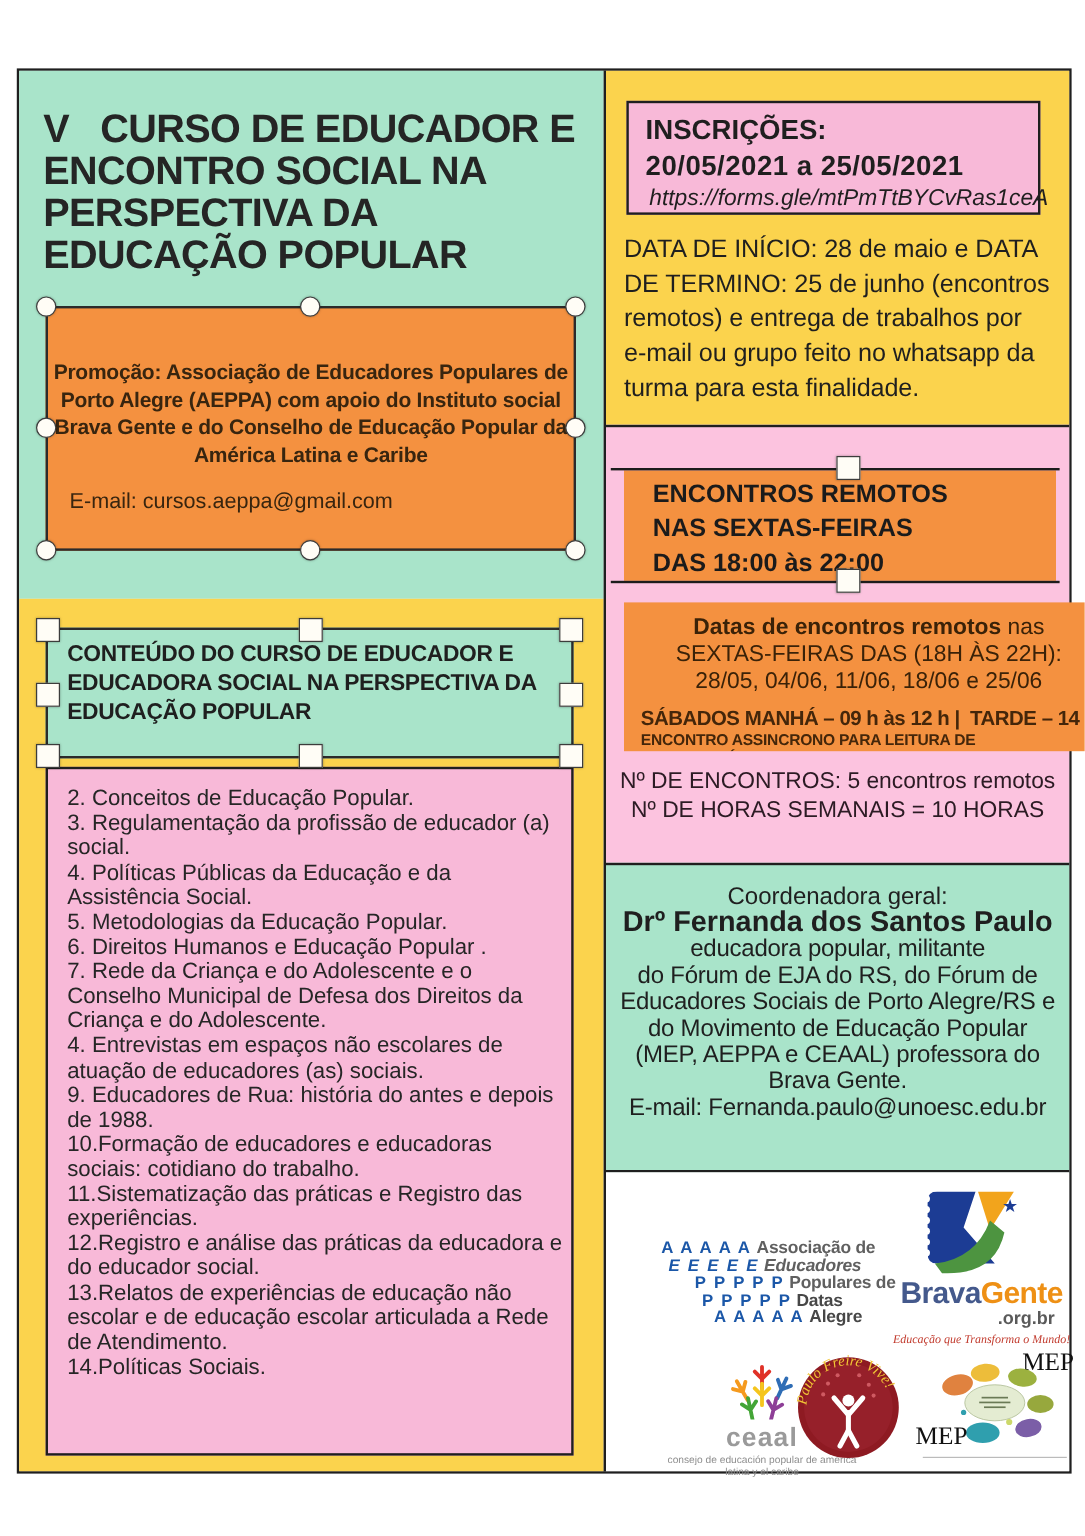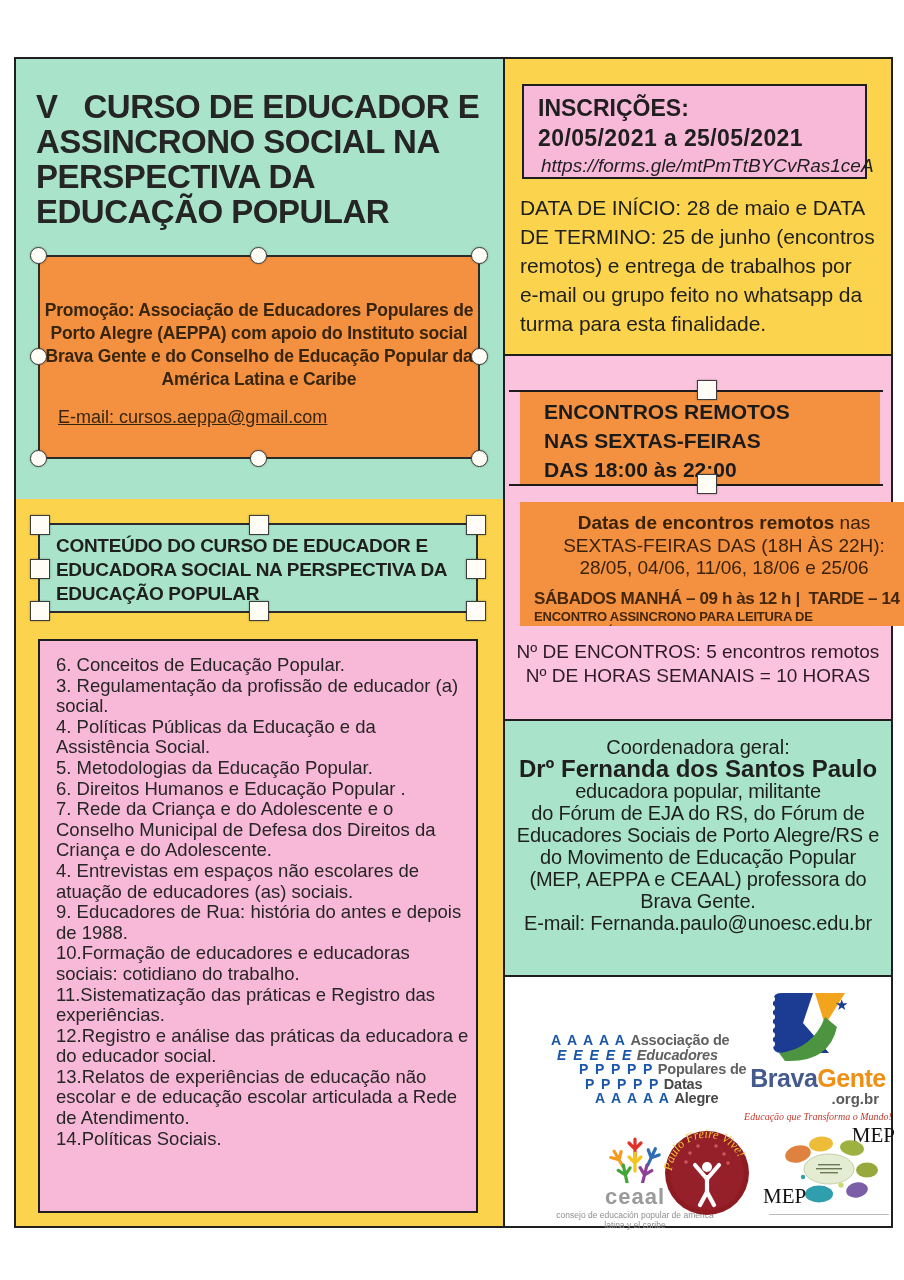--- a/index.html
+++ b/index.html
@@ -27,23 +27,23 @@
   .title { position: absolute; left: 20px; top: 30px; width: 450px;
            font-size: 33px; line-height: 35px; font-weight: 800; letter-spacing: -0.5px;
            color: #252525; }
   .title-line { white-space: nowrap; }
 
   .promo-box { position: absolute; left: 22px; top: 196px; width: 442px; height: 204px;
                background: #f49140; border: 2px solid #2b2b2b; }
   .promo-lines { margin: 42px 4px 0; text-align: center; }
   .promo-line { font-size: 17.5px; line-height: 23px; font-weight: 600;
                 letter-spacing: -0.2px; color: #38250f; white-space: nowrap; }
-  .promo-email { margin: 16px 0 0 18px; font-size: 18px; color: #38250f; text-align: left; text-decoration: underline; }
-
-  .conteudo-box { position: absolute; left: 22px; top: 24px; width: 440px; height: 90px;
+  .promo-email { margin: 16px 0 0 18px; font-size: 18px; color: #38250f; text-align: left; }
+
+  .conteudo-box { position: absolute; left: 22px; top: 24px; width: 440px; height: 109px;
                   background: #a9e4ca; border: 2px solid #2b2b2b; padding: 9px 0 0 16px; }
   .conteudo-line { font-size: 19px; line-height: 24px; font-weight: 800;
                    letter-spacing: -0.3px; color: #1f1f1f; white-space: nowrap; }
 
   .topics-box { position: absolute; left: 22px; top: 140px; width: 440px; height: 574px;
                 background: #f8b9d8; border: 2px solid #1f1f1f; padding: 14px 6px 6px 16px;
                 overflow: hidden; }
   .topic { font-size: 18.5px; line-height: 20.6px; color: #262626; }
 
   
@@ -141,21 +141,21 @@
 <body>
 
 <div class="page">
   <div class="board">
 
     <div class="col-left">
 
       <div class="panel mint-left">
         <div class="title">
             <div class="title-line">V&nbsp;&nbsp; CURSO DE EDUCADOR E</div>
-            <div class="title-line">ASSINCRONO SOCIAL NA</div>
+            <div class="title-line">ENCONTRO SOCIAL NA</div>
             <div class="title-line">PERSPECTIVA DA</div>
             <div class="title-line">EDUCAÇÃO POPULAR</div>
           </div>
 
         <div class="promo-box">
           <div class="handle h-round pos-tl"></div>
           <div class="handle h-round pos-tc"></div>
           <div class="handle h-round pos-tr"></div>
           <div class="handle h-round pos-ml"></div>
           <div class="handle h-round pos-mr"></div>
@@ -184,21 +184,21 @@
           <div class="handle h-sq pos-br"></div>
           <div>
               <div class="conteudo-line">CONTEÚDO DO CURSO DE EDUCADOR E</div>
               <div class="conteudo-line">EDUCADORA SOCIAL NA PERSPECTIVA DA</div>
               <div class="conteudo-line">EDUCAÇÃO POPULAR</div>
             </div>
         </div>
 
         <div class="topics-box">
           <div>
-              <div class="topic">6. Conceitos de Educação Popular.</div>
+              <div class="topic">2. Conceitos de Educação Popular.</div>
               <div class="topic">3. Regulamentação da profissão de educador (a) social.</div>
               <div class="topic">4. Políticas Públicas da Educação e da Assistência Social.</div>
               <div class="topic">5. Metodologias da Educação Popular.</div>
               <div class="topic">6. Direitos Humanos e Educação Popular .</div>
               <div class="topic">7. Rede da Criança e do Adolescente e o Conselho Municipal de Defesa dos Direitos da Criança e do Adolescente.</div>
               <div class="topic">4. Entrevistas em espaços não escolares de atuação de educadores (as) sociais.</div>
               <div class="topic">9. Educadores de Rua: história do antes e depois de 1988.</div>
               <div class="topic">10.Formação de educadores e educadoras sociais: cotidiano do trabalho.</div>
               <div class="topic">11.Sistematização das práticas e Registro das experiências.</div>
               <div class="topic">12.Registro e análise das práticas da educadora e do educador social.</div>

